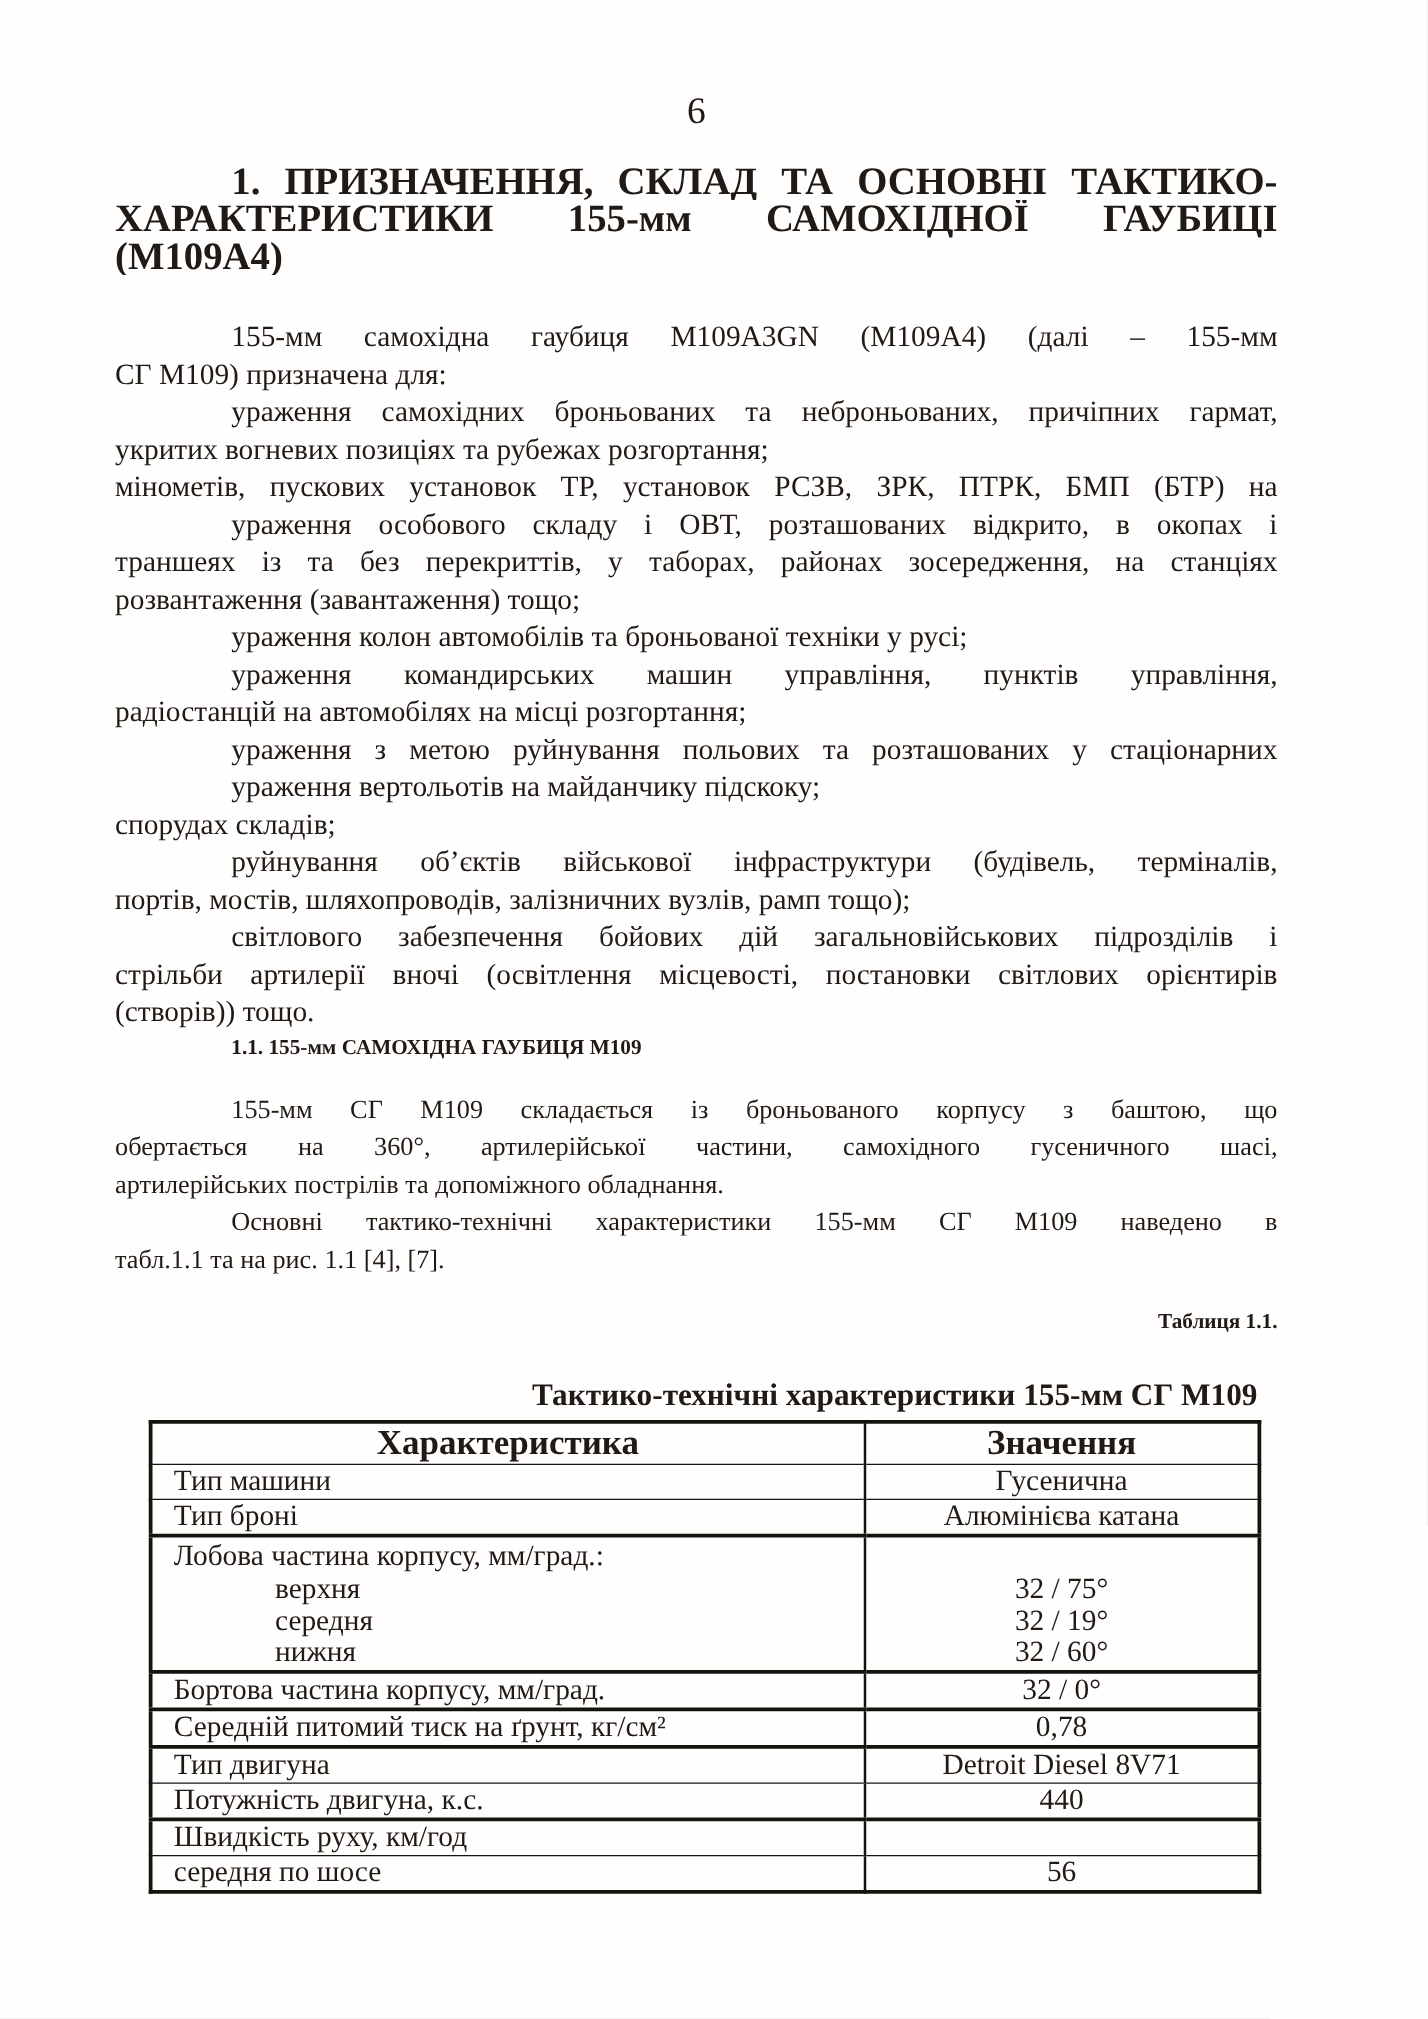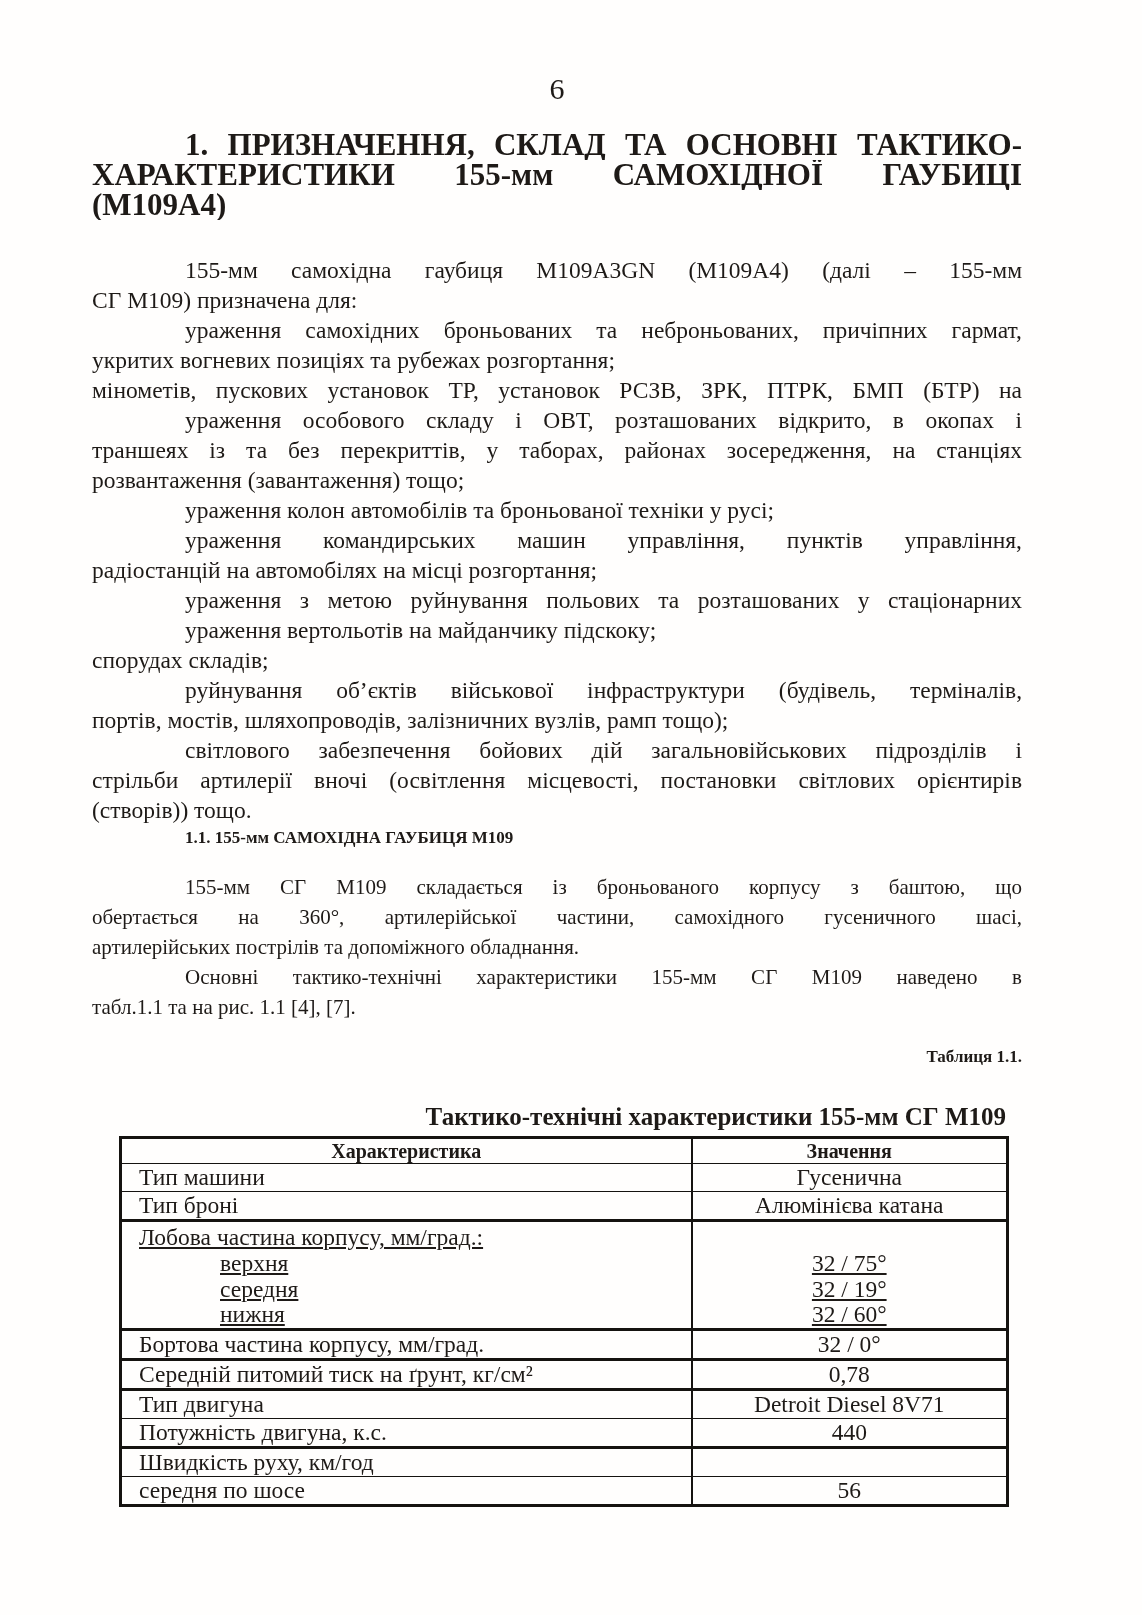--- a/index.html
+++ b/index.html
@@ -61,24 +61,24 @@
   }
   table.ttx{border:3px solid #151310;}
   .ttx th, .ttx td{
     padding:0;
     vertical-align:middle;
     overflow:hidden;
   }
   .ttx th + th, .ttx td + td{border-left:2px solid #151310;}
   .ttx tr.bthin > *{border-bottom:1.5px solid #151310;}
   .ttx tr.bthick > *{border-bottom:3px solid #151310;}
-  .ttx th{font-weight:bold;text-align:center;font-size:20px;}
+  .ttx th{font-weight:bold;text-align:center;font-size:28px;}
   .ttx td.cl{text-align:left;padding-left:17px;}
   .ttx td.cv{text-align:center;}
-  .ttx td.blockcell{vertical-align:top;padding-top:3px;text-decoration:underline;}
+  .ttx td.blockcell{vertical-align:top;padding-top:3px;}
   .bl{line-height:25.8px;height:25.8px;overflow:hidden;}
   .bl.sub{padding-left:81px;}
 </style>
 </head>
 <body>
 
 <div class="page">
 
   <div class="abs pagenum">6</div>
 

